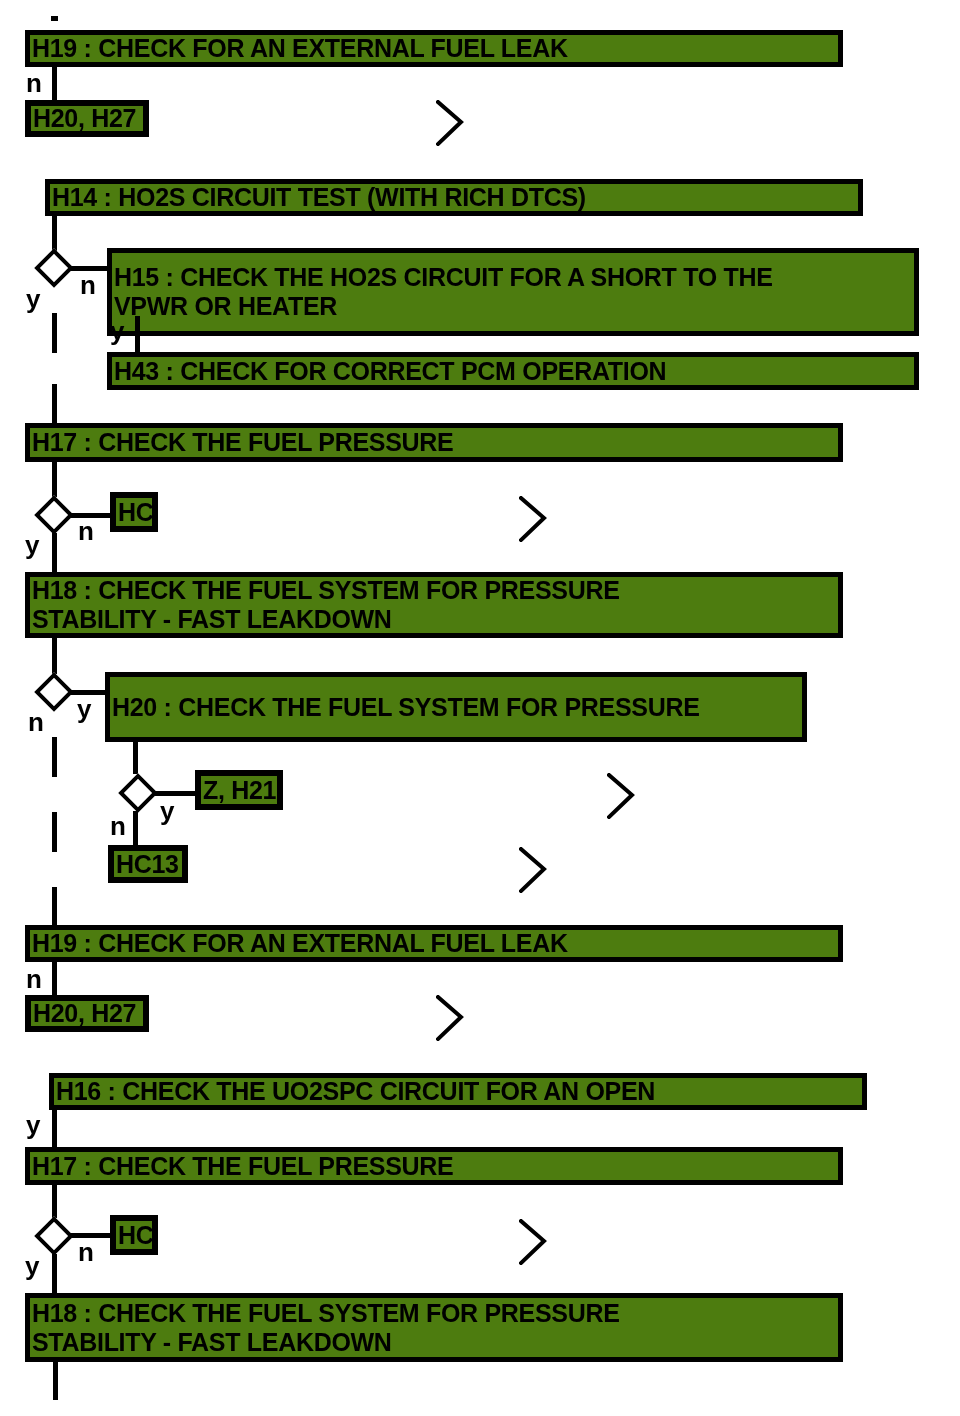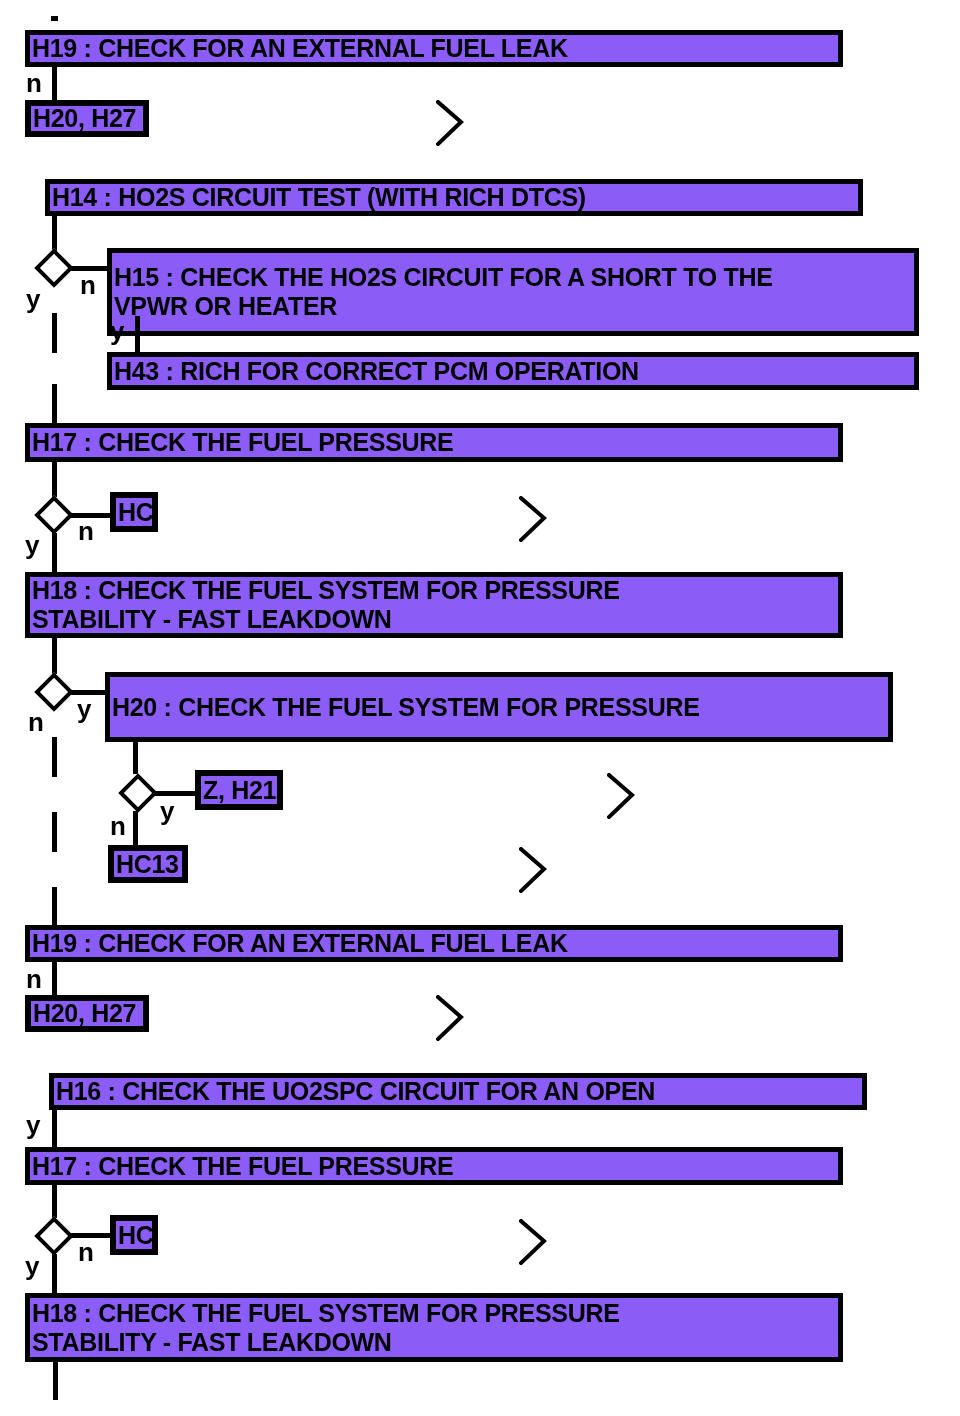--- a/index.html
+++ b/index.html
@@ -13,21 +13,21 @@
     height: 1416px;
     background: #ffffff;
     font-family: "Liberation Sans", "DejaVu Sans", sans-serif;
     color: #000000;
     overflow: hidden;
   }
   .box {
     position: absolute;
     box-sizing: border-box;
     border: 5px solid #000000;
-    background: #8b5cf6;
+    background: #4d7c0f;
     font-weight: bold;
     font-size: 25px;
     letter-spacing: -0.3px;
     padding-left: 2px;
     display: flex;
     flex-direction: column;
     justify-content: center;
     white-space: nowrap;
     overflow: hidden;
   }
@@ -100,21 +100,21 @@
   <div class="hline" style="left:71px; top:266px; width:36px;"></div>
 
   <div class="box" style="left:107px; top:248px; width:812px; height:88px;">
     <div class="ln">H15 : CHECK THE HO2S CIRCUIT FOR A SHORT TO THE</div>
     <div class="ln">VPWR OR HEATER</div>
   </div>
   <div class="lbl" style="left:110px; top:318px;">y</div>
   <div class="vline" style="left:135px; top:316px; height:37px;"></div>
 
   <div class="box" style="left:107px; top:352px; width:812px; height:38px;">
-    <div class="ln">H43 : RICH FOR CORRECT PCM OPERATION</div>
+    <div class="ln">H43 : CHECK FOR CORRECT PCM OPERATION</div>
   </div>
 
   <div class="vdash p1" style="left:52px; top:313px; height:110px;"></div>
 
   <div class="box" style="left:25px; top:423px; width:818px; height:39px;">
     <div class="ln">H17 : CHECK THE FUEL PRESSURE</div>
   </div>
   <div class="vline" style="left:52px; top:462px; height:35px;"></div>
 
   <div class="diamond" style="left:40px; top:501px;"></div>
@@ -133,21 +133,21 @@
     <div class="ln">H18 : CHECK THE FUEL SYSTEM FOR PRESSURE</div>
     <div class="ln">STABILITY - FAST LEAKDOWN</div>
   </div>
   <div class="vline" style="left:52px; top:638px; height:36px;"></div>
 
   <div class="diamond" style="left:40px; top:678px;"></div>
   <div class="lbl" style="left:77px; top:696px;">y</div>
   <div class="lbl" style="left:28px; top:709px;">n</div>
   <div class="hline" style="left:71px; top:690px; width:34px;"></div>
 
-  <div class="box" style="left:105px; top:672px; width:788px; height:70px;">
+  <div class="box" style="left:105px; top:672px; width:702px; height:70px;">
     <div class="ln">H20 : CHECK THE FUEL SYSTEM FOR PRESSURE</div>
   </div>
   <div class="vline" style="left:133px; top:740px; height:34px;"></div>
 
   <div class="diamond" style="left:124px; top:779px;"></div>
   <div class="lbl" style="left:160px; top:798px;">y</div>
   <div class="lbl" style="left:110px; top:813px;">n</div>
   <div class="hline" style="left:155px; top:791px; width:40px;"></div>
   <div class="box small" style="left:195px; top:770px; width:88px; height:40px;">
     <div class="ln">Z, H21</div>

